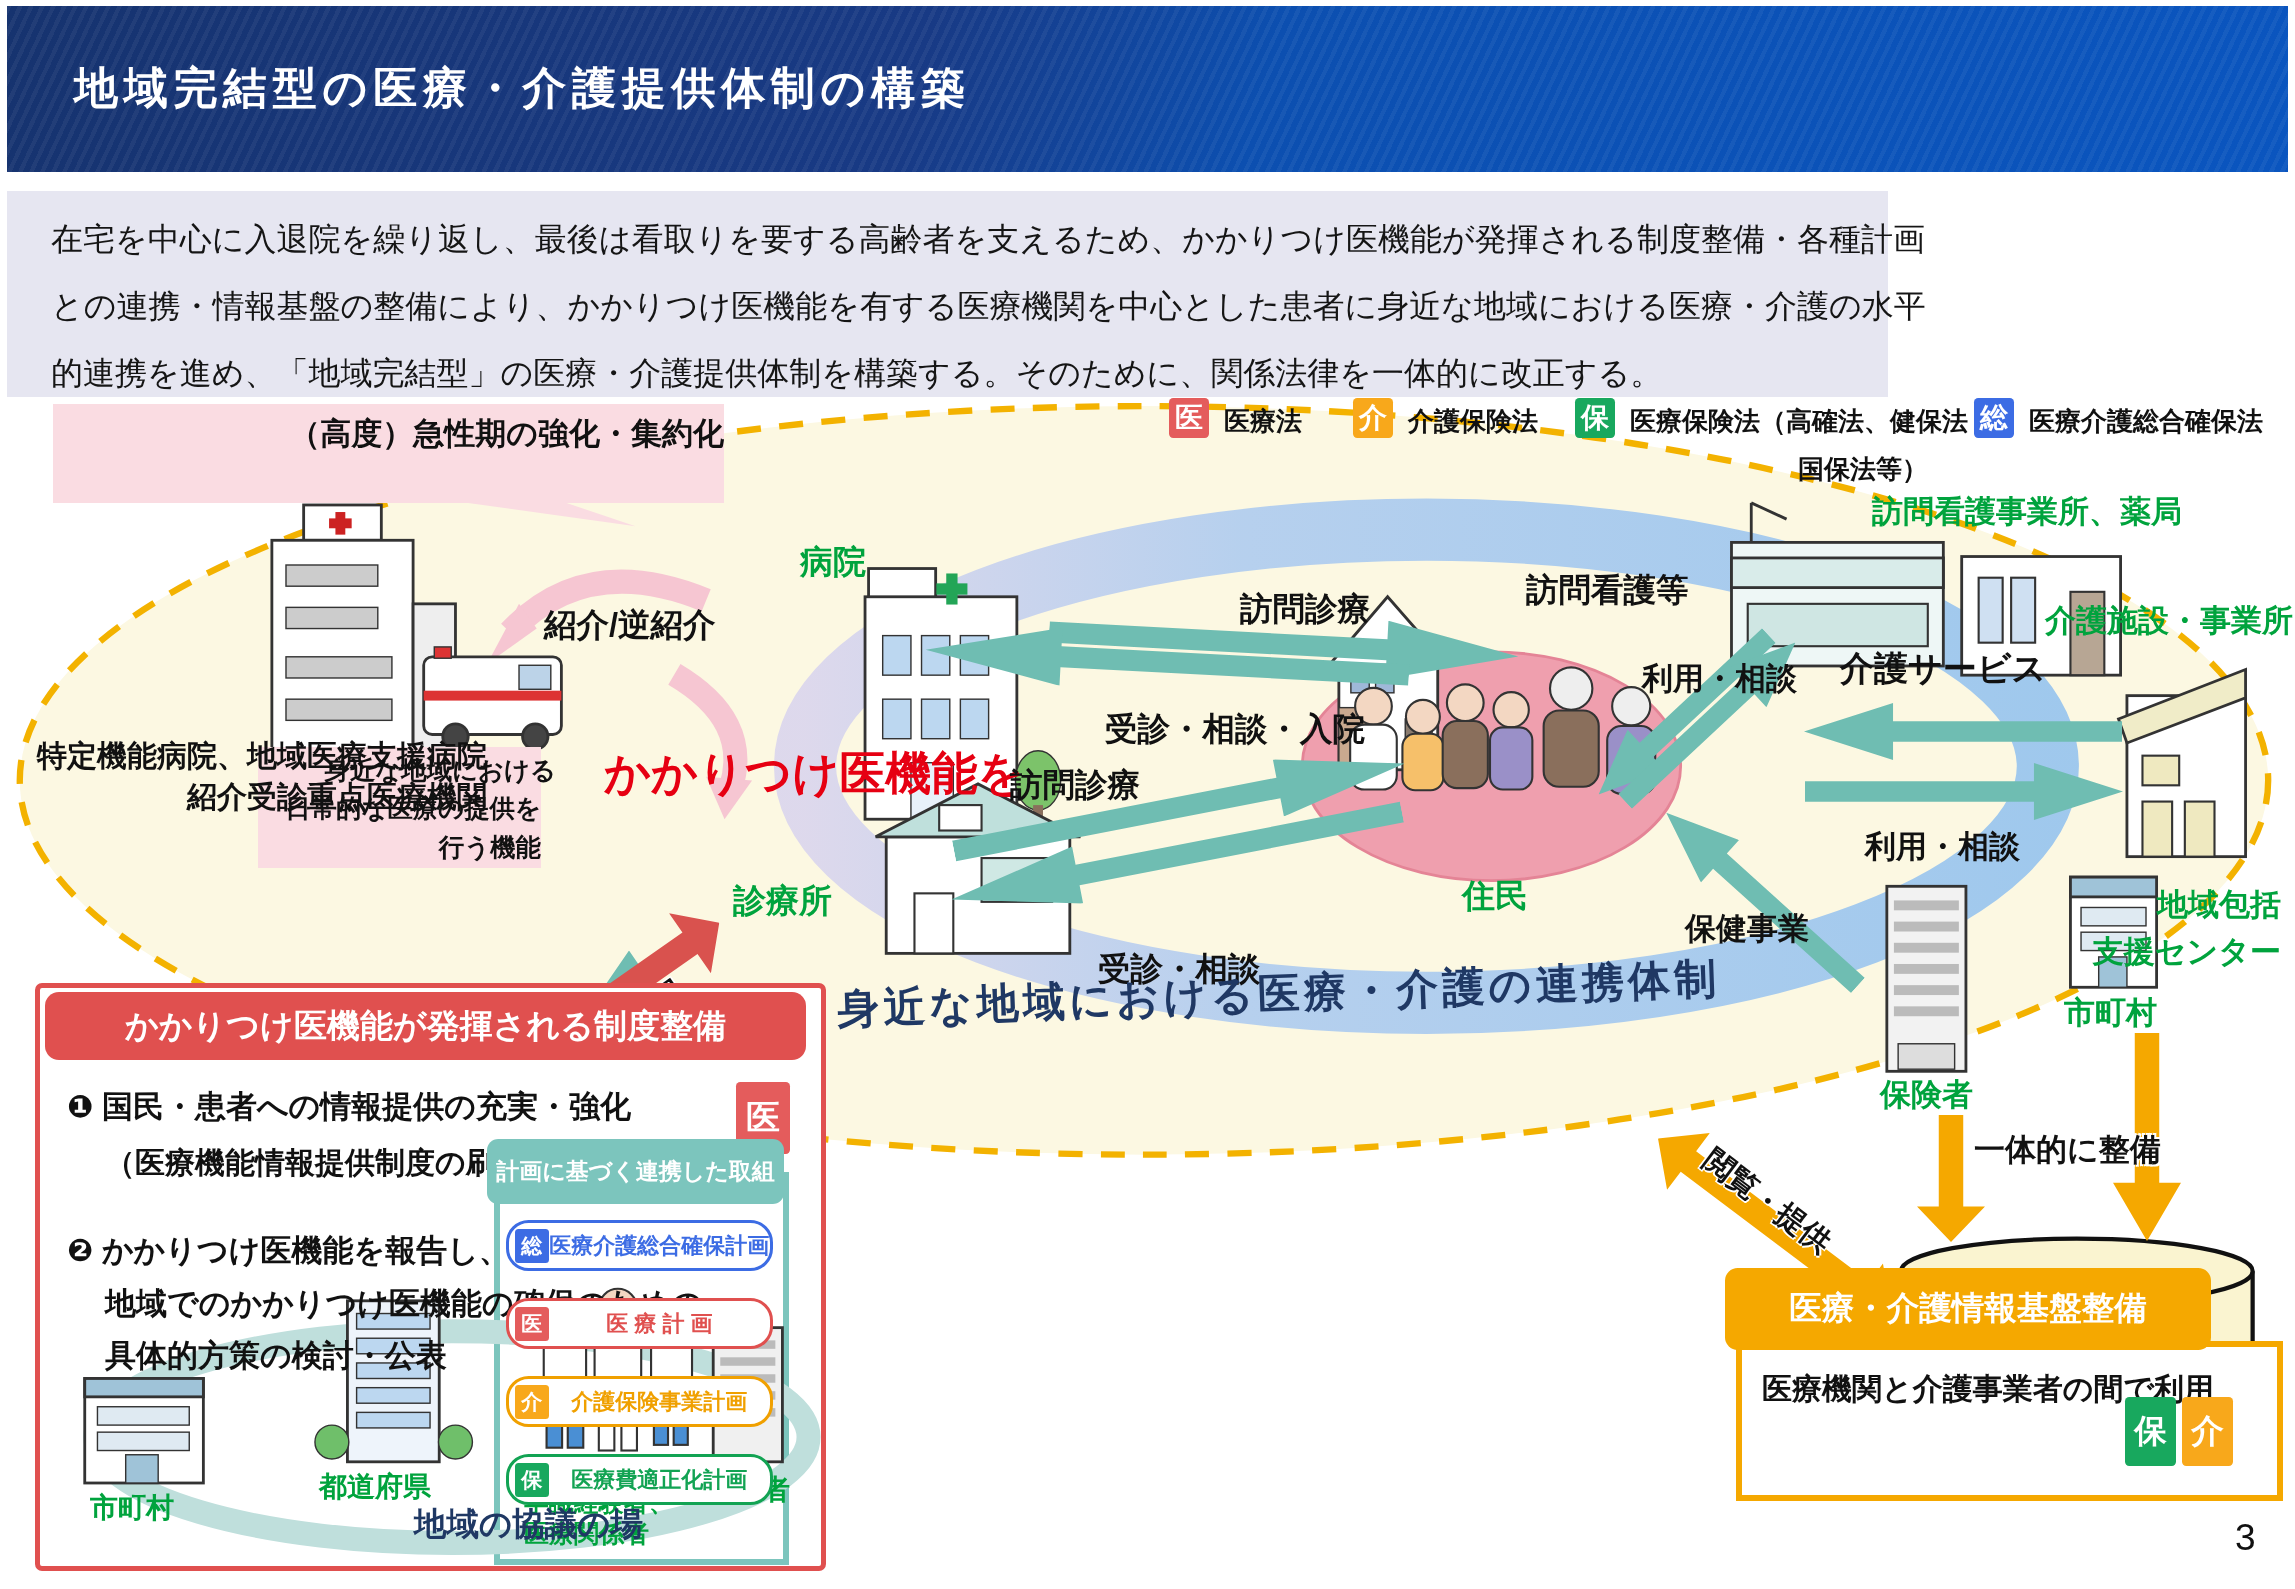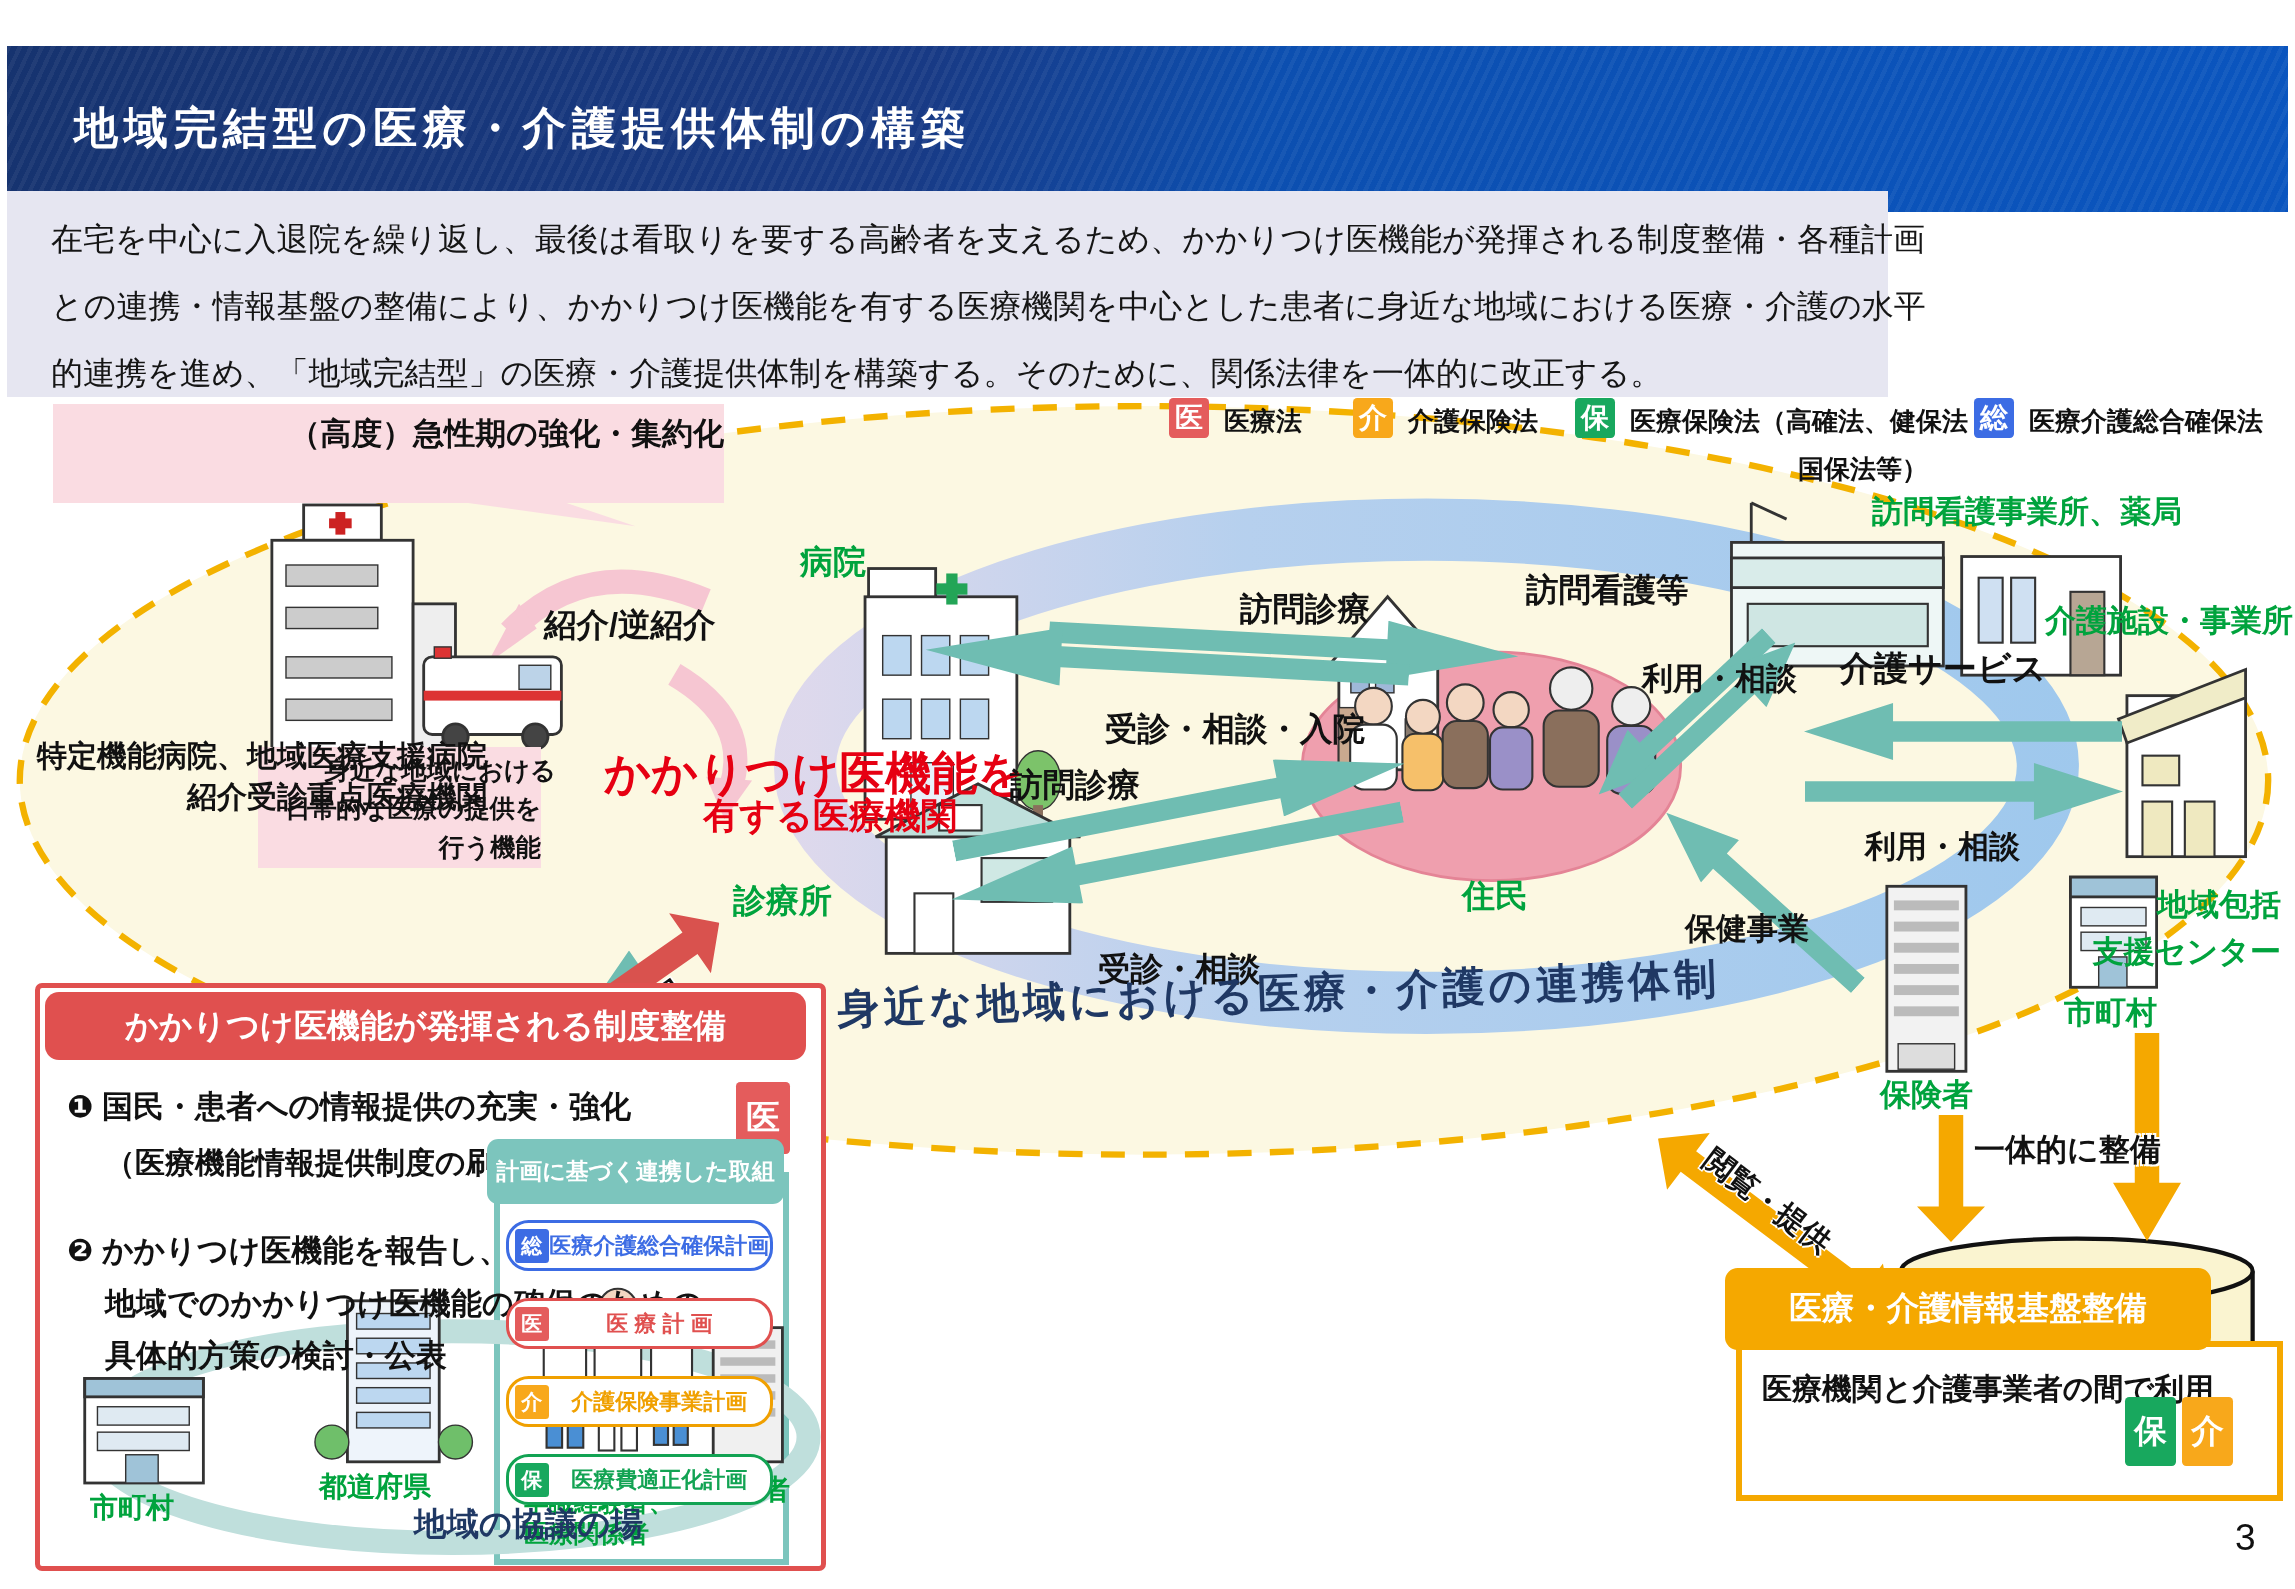--- a/index.html
+++ b/index.html
@@ -1,21 +1,21 @@
 <!DOCTYPE html>
 <html style="font-size:11.3px"><head>
 <meta charset="utf-8">
 <style>
   html,body{margin:0;padding:0;background:#fff;width:2295px;height:1589px;overflow:hidden;
     font-family:"Liberation Sans","DejaVu Sans",sans-serif;}
   #stage{position:relative;width:2295px;height:1589px;background:#fff;}
   
   #titlebar{position:absolute;left:7px;top:5.7px;width:2281px;height:166px;
     background:linear-gradient(105deg,#16336f 0%,#183a85 40%,#0c4fb0 55%,#0a55bf 100%);
-    display:flex;align-items:center;z-index:2;margin-top:40px;}
+    display:flex;align-items:center;z-index:2;}
   #titlebar:after{content:"";position:absolute;inset:0;
     background:repeating-linear-gradient(115deg,rgba(255,255,255,.05) 0 4.2px,rgba(255,255,255,0) 4.2px 10px);}
   #titlebar .t{position:relative;margin-left:67px;color:#fff;font-weight:bold;font-size:44px;letter-spacing:5.7px;z-index:1;}
   
   #intro{position:absolute;left:7px;top:191px;width:1881px;height:206px;background:#e6e6f1;z-index:2;}
   #intro .ln{position:absolute;left:44px;font-size:32px;color:#151515;white-space:nowrap;}
   
   .L{position:absolute;font-weight:bold;white-space:nowrap;color:#111;z-index:4;}
   .green{color:#00a33d}.redtx{color:#e60012}.navy{color:#1f3864}
   .ctr{text-align:right;}
@@ -262,21 +262,20 @@
 
   <div class="L" style="left:258px;top:747px;width:283px;height:121px;background:#fadce2;z-index:2"></div>
   <div class="L ctr" style="left:256px;top:754px;width:300px;font-size:25.4px">身近な地域における</div>
   <div class="L ctr" style="left:258px;top:792px;width:283px;font-size:25.4px">日常的な医療の提供を</div>
   <div class="L ctr" style="left:258px;top:831px;width:283px;font-size:25.4px">行う機能</div>
 
   <div class="L green" style="left:800px;top:540px;font-size:33px">病院</div>
   <div class="L green" style="left:733px;top:879px;font-size:33px">診療所</div>
   <div class="L green" style="left:1462px;top:874px;font-size:33px">住民</div>
   <div class="L redtx ctr" style="left:604px;top:743px;width:353px;font-size:46px">かかりつけ医機能を</div>
-  <div class="L redtx ctr" style="left:604px;top:792px;width:353px;font-size:36px">有する医療機関</div>
   <div class="L" style="left:1240px;top:588px;font-size:32.5px">訪問診療</div>
   <div class="L" style="left:1105px;top:708px;font-size:32.5px">受診・相談・入院</div>
   <div class="L" style="left:1010px;top:764px;font-size:32.5px">訪問診療</div>
   <div class="L" style="left:1098px;top:948px;font-size:32.5px">受診・相談</div>
   <div class="L" style="left:1526px;top:569px;font-size:32.5px">訪問看護等</div>
   <div class="L" style="left:1642px;top:658px;font-size:31px">利用・相談</div>
   <div class="L" style="left:1840px;top:646px;font-size:34px">介護サービス</div>
   <div class="L" style="left:1865px;top:826px;font-size:31px">利用・相談</div>
   <div class="L" style="left:1685px;top:908px;font-size:31px">保健事業</div>
   <div class="L navy" style="left:837px;top:966px;font-size:42px;letter-spacing:4.2px;transform:rotate(-2deg)">身近な地域における医療・介護の連携体制</div>

